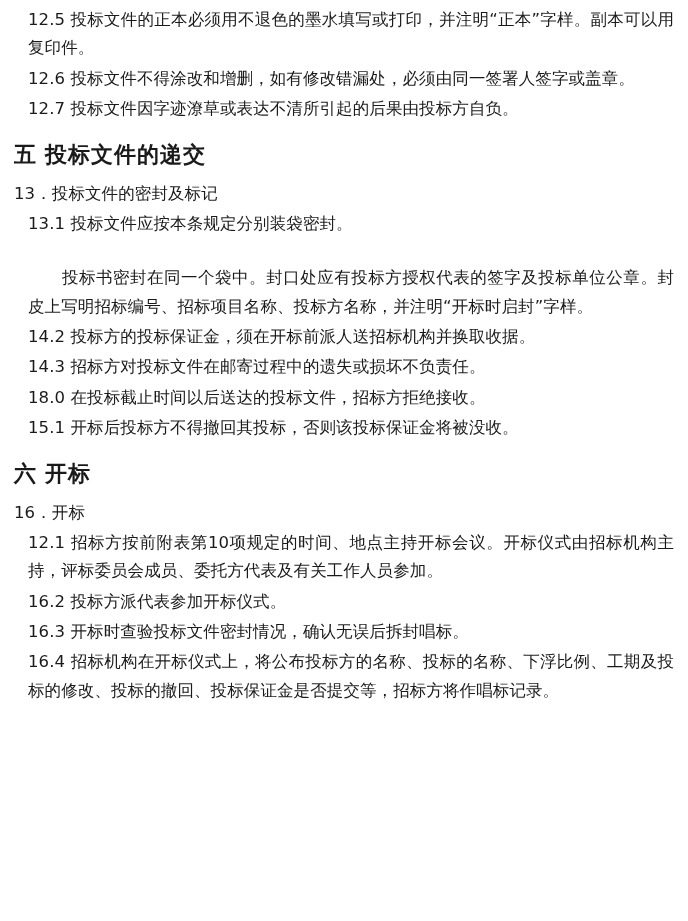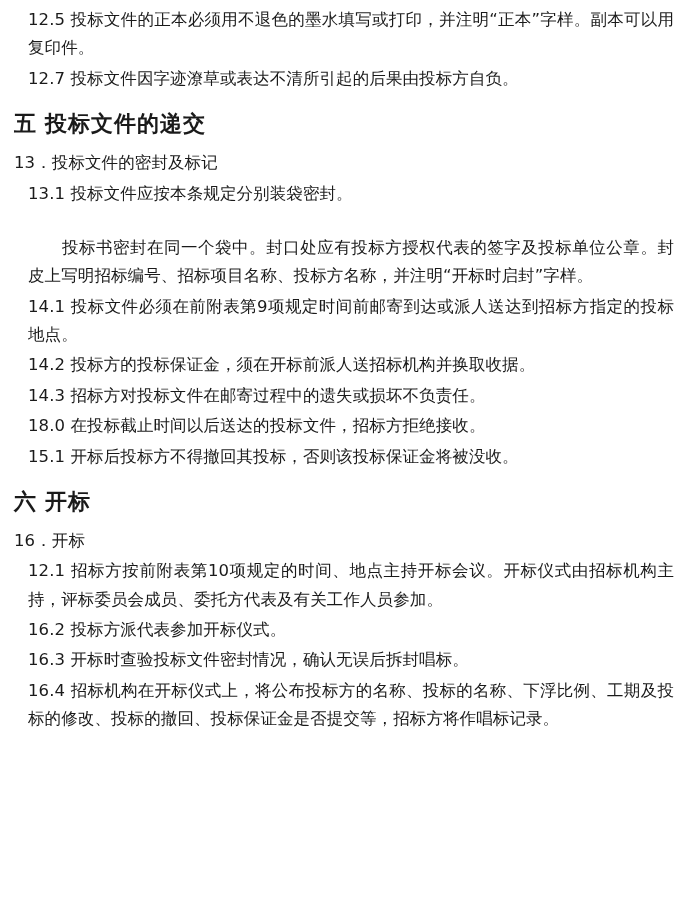--- a/index.html
+++ b/index.html
@@ -39,26 +39,26 @@
     letter-spacing: 1px;
   }
   .section-head .num { margin-right: 8px; }
 </style>
 </head>
 <body>
 
 <div class="page">
   <div id="content">
       <p class="para indent-1">12.5 投标文件的正本必须用不退色的墨水填写或打印，并注明“正本”字样。副本可以用复印件。</p>
+      <p class="para indent-1">12.6 投标文件不得涂改和增删，如有修改错漏处，必须由同一签署人签字或盖章。</p>
       <p class="para indent-1">12.7 投标文件因字迹潦草或表达不清所引起的后果由投标方自负。</p>
       <div class="section-head"><span class="num">五</span><span>投标文件的递交</span></div>
       <p class="para indent-0">13．投标文件的密封及标记</p>
       <p class="para indent-1">13.1 投标文件应按本条规定分别装袋密封。</p>
       <p class="para indent-2">投标书密封在同一个袋中。封口处应有投标方授权代表的签字及投标单位公章。封皮上写明招标编号、招标项目名称、投标方名称，并注明“开标时启封”字样。</p>
-      <p class="para indent-1">14.1 投标文件必须在前附表第9项规定时间前邮寄到达或派人送达到招标方指定的投标地点。</p>
       <p class="para indent-1">14.2 投标方的投标保证金，须在开标前派人送招标机构并换取收据。</p>
       <p class="para indent-1">14.3 招标方对投标文件在邮寄过程中的遗失或损坏不负责任。</p>
       <p class="para indent-1">18.0 在投标截止时间以后送达的投标文件，招标方拒绝接收。</p>
       <p class="para indent-1">15.1 开标后投标方不得撤回其投标，否则该投标保证金将被没收。</p>
       <div class="section-head"><span class="num">六</span><span>开标</span></div>
       <p class="para indent-0">16．开标</p>
       <p class="para indent-1">12.1 招标方按前附表第10项规定的时间、地点主持开标会议。开标仪式由招标机构主持，评标委员会成员、委托方代表及有关工作人员参加。</p>
       <p class="para indent-1">16.2 投标方派代表参加开标仪式。</p>
       <p class="para indent-1">16.3 开标时查验投标文件密封情况，确认无误后拆封唱标。</p>
       <p class="para indent-1">16.4 招标机构在开标仪式上，将公布投标方的名称、投标的名称、下浮比例、工期及投标的修改、投标的撤回、投标保证金是否提交等，招标方将作唱标记录。</p>

